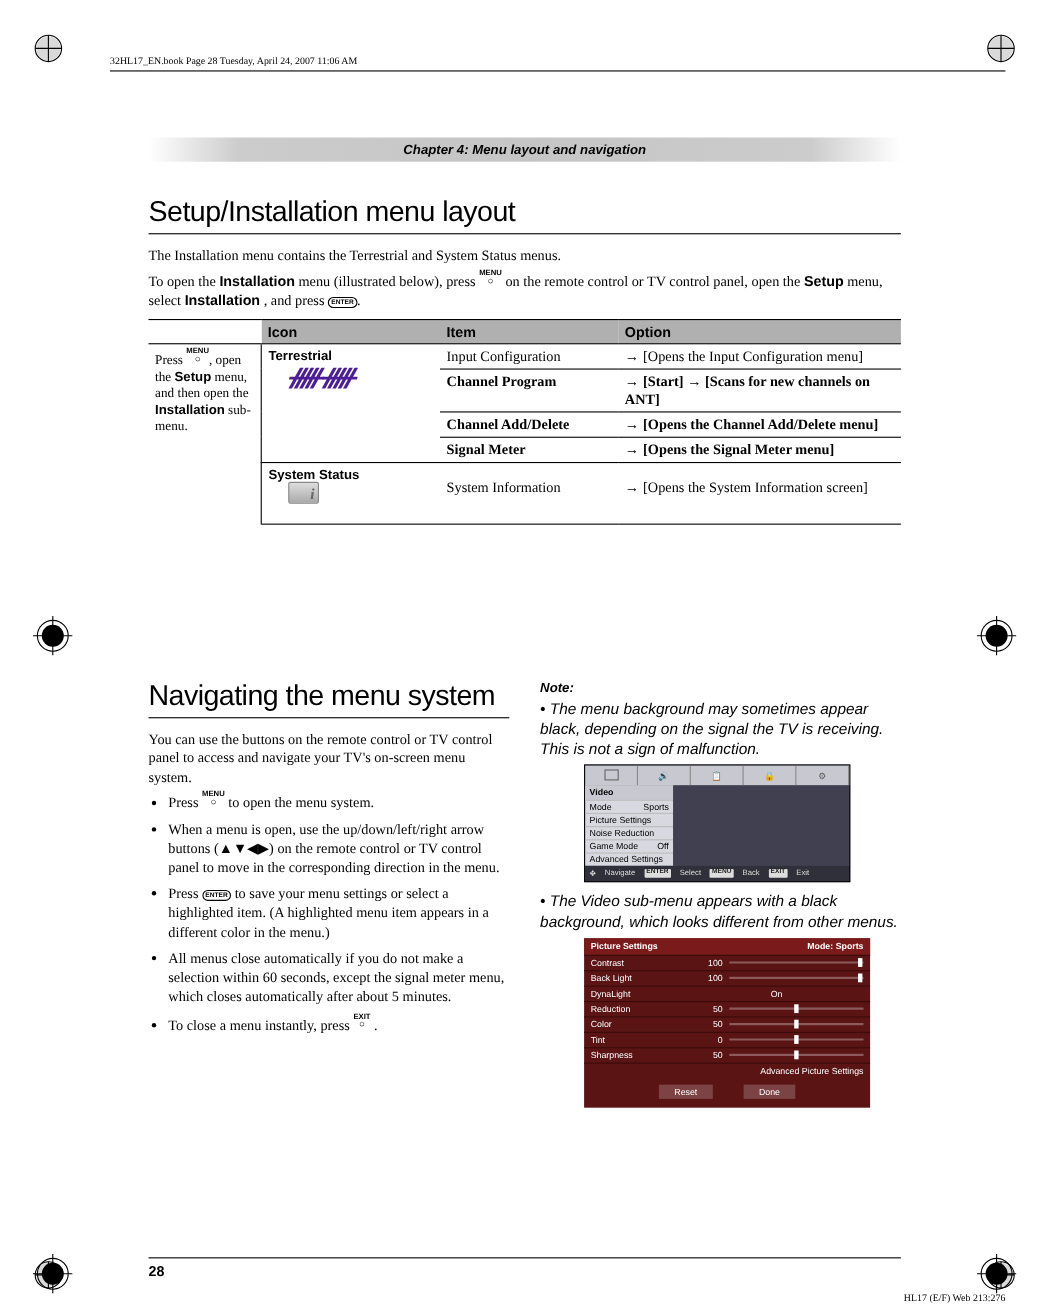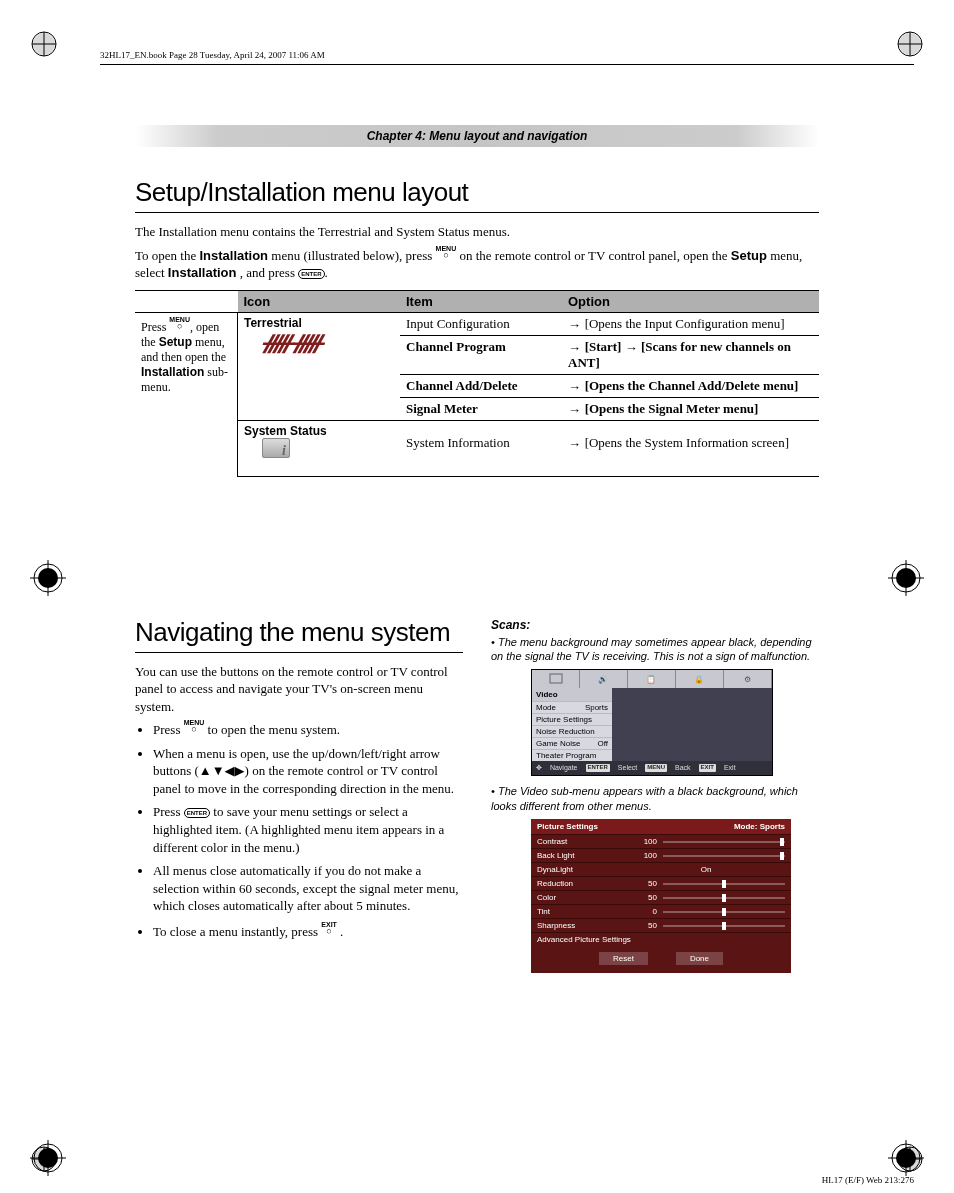--- a/index.html
+++ b/index.html
@@ -106,21 +106,21 @@
   .item-col { width: 150px; margin-top: 10px; }
   .icon-label {
     font-family: Arial, Helvetica, sans-serif;
     font-weight: bold;
     font-size: 12px;
   }
   .icon-glyph {
     font-family: Arial, sans-serif;
     font-style: italic;
     font-weight: bold;
-    color: #7f1d1d;
+    color: #4c1d95;
     font-size: 22px;
     padding-left: 18px;
   }
 
   .two-col {
     display: flex;
     gap: 28px;
     margin-top: 140px;
   }
   .col { flex: 1; font-size: 13px; }
@@ -129,21 +129,21 @@
   .note-head {
     font-family: Arial, Helvetica, sans-serif;
     font-weight: bold;
     font-style: italic;
     font-size: 12px;
     margin: 0 0 2px 0;
   }
   .note-body {
     font-family: Arial, Helvetica, sans-serif;
     font-style: italic;
-    font-size: 11px;
+    font-size: 14px;
     line-height: 1.3;
     margin: 0 0 6px 0;
   }
 
   
   .osd1 {
     width: 240px;
     background: #404050;
     border: 1px solid #000;
     color: #fff;
@@ -190,20 +190,21 @@
     margin-left: 40px;
   }
   .osd2 .title {
     display: flex; justify-content: space-between;
     background: #7a1a1a; padding: 3px 6px; font-weight: bold;
   }
   .osd2 .row {
     display: flex; align-items: center;
     border-top: 1px solid #3a0a0a;
     padding: 2px 6px;
+    justify-content: flex-end;
   }
   .osd2 .row .label { width: 90px; }
   .osd2 .row .val   { width: 30px; text-align: right; padding-right: 6px; }
   .osd2 .row .slider {
     flex: 1; height: 6px; position: relative;
   }
   .osd2 .row .slider::before {
     content: ""; position: absolute; left:0; right:0; top:2px;
     border-top: 2px solid rgba(255,255,255,0.3);
   }
@@ -414,21 +415,21 @@
           <li>All menus close automatically if you do not make a selection within 60 seconds, except the signal meter menu, which closes automatically after about 5 minutes.</li>
           <li>
             <span>To close a menu instantly, press </span>
             <span class="btn-glyph"><span class="btn-sup">EXIT</span><span class="btn-circ">○</span></span>
             <span>.</span>
           </li>
         </ul>
       </div>
 
       <div class="col">
-        <p class="note-head">Scans:</p>
+        <p class="note-head">Note:</p>
         <p class="note-body">• <span>The menu background may sometimes appear black, depending on the signal the TV is receiving. This is not a sign of malfunction.</span></p>
 
         <div class="osd1">
           <div class="tabs">
             <div>
                 <svg width="14" height="12">
                   <rect x="1" y="1" width="12" height="9" fill="none" stroke="#666"></rect>
                 </svg>
               </div>
             <div>🔊</div>
@@ -445,25 +446,25 @@
                 </div>
               <div class="row">
                   <span>Picture Settings</span>
                   <span></span>
                 </div>
               <div class="row">
                   <span>Noise Reduction</span>
                   <span></span>
                 </div>
               <div class="row">
-                  <span>Game Noise</span>
+                  <span>Game Mode</span>
                   <span>Off</span>
                 </div>
               <div class="row">
-                  <span>Theater Program</span>
+                  <span>Advanced Settings</span>
                   <span></span>
                 </div>
             </div>
             <div class="preview"></div>
           </div>
           <div class="footer">
             <span>✥</span>
               <span>Navigate</span>
             <span class="btn">ENTER</span>
               <span>Select</span>
@@ -531,16 +532,17 @@
             <span class="label" style="width:auto">Advanced Picture Settings</span>
           </div>
           <div class="buttons">
             <div>Reset</div>
             <div>Done</div>
           </div>
         </div>
       </div>
     </div>
 
+    <div class="page-num">28</div>
   </div>
 
   <div class="footer-code">HL17 (E/F) Web 213:276</div>
 </div>
 
 </body></html>

